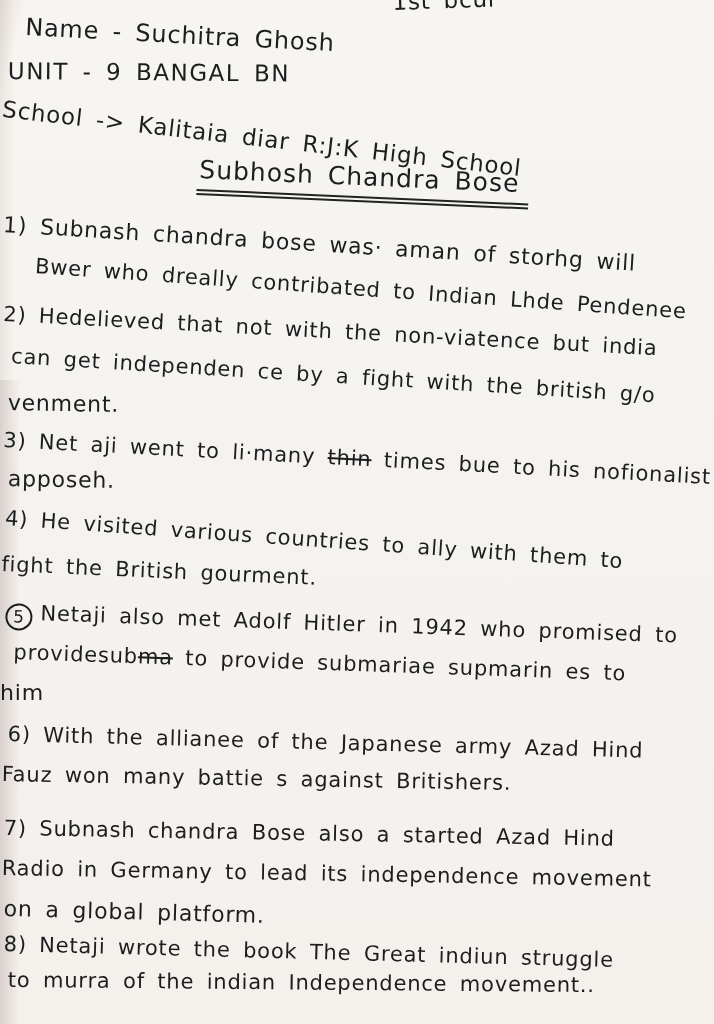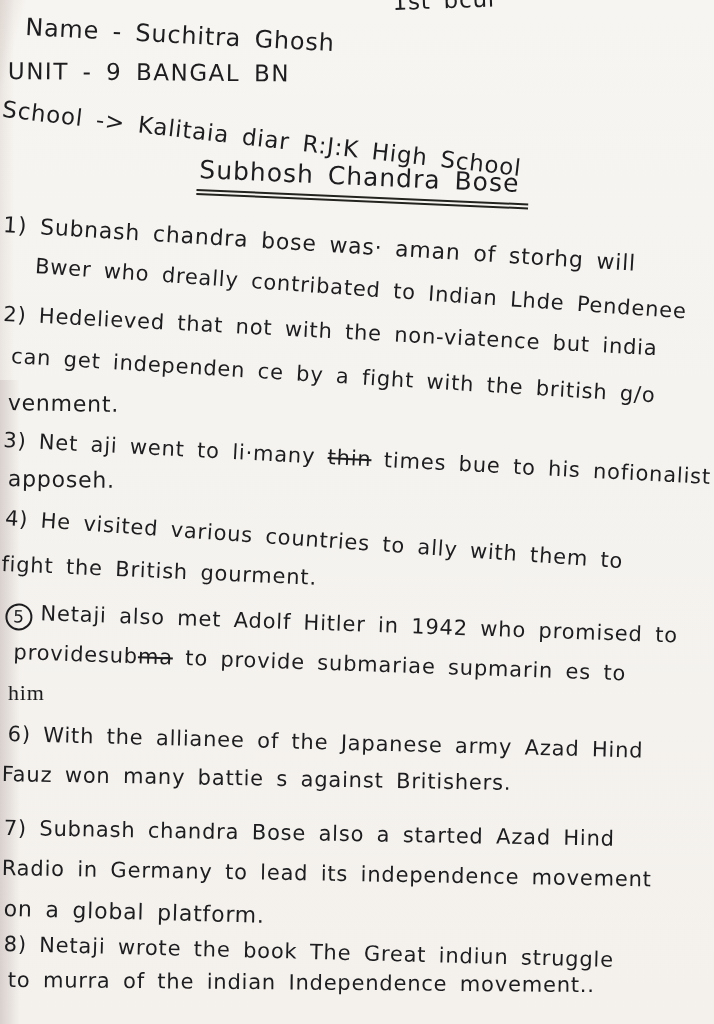--- a/index.html
+++ b/index.html
@@ -93,21 +93,21 @@
 
 <div class="hw" style="left:6px; top:506px; transform:rotate(4deg); font-size:21px;">4) He visited various countries to ally with them to</div>
 <div class="hw" style="left:2px; top:552px; transform:rotate(2.5deg); font-size:21px;">fight the British gourment.</div>
 
 <div class="hw" style="left:6px; top:600px; transform:rotate(2deg); font-size:21px;">
   <span class="circle-num">5</span><span>Netaji also met Adolf Hitler in 1942 who promised to</span>
 </div>
 <div class="hw" style="left:14px; top:640px; transform:rotate(2deg); font-size:21px;">
   <span>providesub</span><span class="strike">ma</span><span> to provide submariae supmarin es to</span>
 </div>
-<div class="hw" style="left:8px; top:680px; transform:rotate(0deg);font-family:Liberation Serif, serif;">him</div>
+<div class="hw" style="left:0; top:680px; transform:rotate(0deg);">him</div>
 
 <div class="hw" style="left:8px; top:722px; transform:rotate(1.5deg); font-size:21px;">6) With the allianee of the Japanese army Azad Hind</div>
 <div class="hw" style="left:2px; top:762px; transform:rotate(1deg); font-size:21px;">Fauz won many battie s against Britishers.</div>
 
 <div class="hw" style="left:4px; top:816px; transform:rotate(1deg); font-size:21px;">7) Subnash chandra Bose also a started Azad Hind</div>
 <div class="hw" style="left:2px; top:856px; transform:rotate(1deg); font-size:21px;">Radio in Germany to lead its independence movement</div>
 <div class="hw" style="left:4px; top:896px; transform:rotate(1.5deg);">on a global platform.</div>
 
 <div class="hw" style="left:4px; top:932px; transform:rotate(1.5deg); font-size:21px;">8) Netaji wrote the book The Great indiun struggle</div>
 <div class="hw" style="left:8px; top:968px; transform:rotate(0.5deg); font-size:21px;">to murra of the indian Independence movement..</div>

